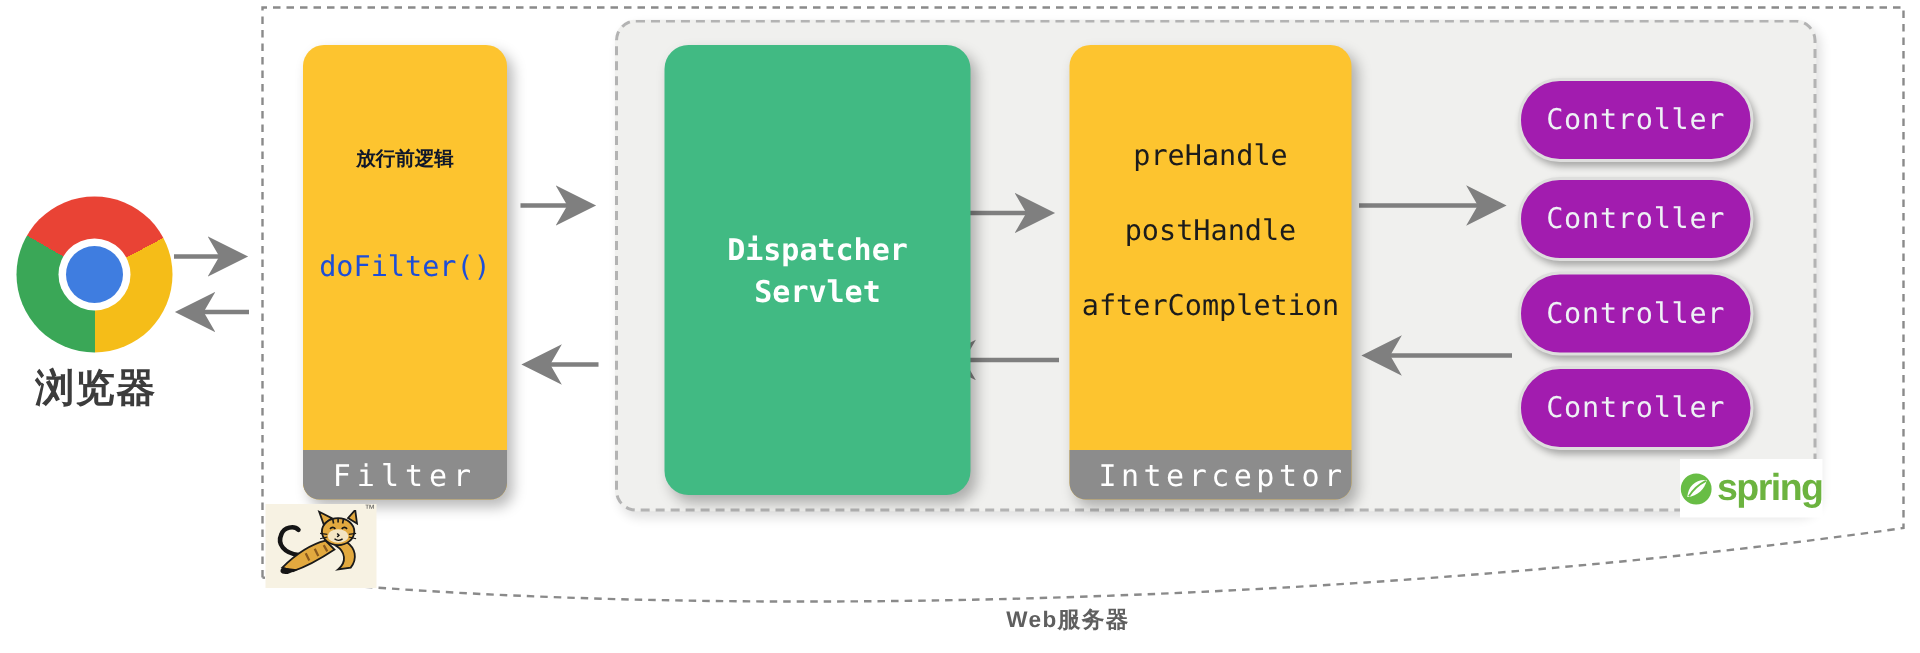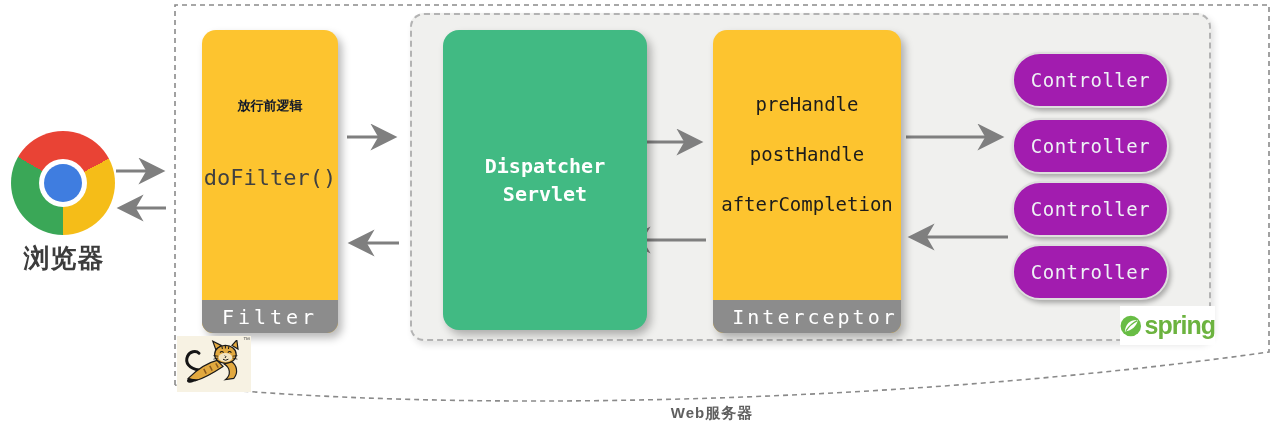--- a/index.html
+++ b/index.html
@@ -37,21 +37,21 @@
     box-shadow:4px 5px 9px rgba(0,0,0,0.28);z-index:3;display:flex;flex-direction:column;box-sizing:border-box;
   }
   .stagebox .body{flex:1;display:flex;flex-direction:column;align-items:center;}
   .stagebox .footer{
     height:33px;background:#8c8c8c;border-radius:0 0 11px 11px;color:#ffffff;
     display:flex;align-items:center;justify-content:center;font-size:20px;letter-spacing:4px;
   }
   .filter-box{left:202px;width:136px;}
   .filter-box .body{padding-top:64px;gap:48px;}
   .filter-box .cjk{font-size:13px;font-weight:700;color:#0f172a;line-height:24px;}
-  .filter-box .code{font-size:22px;font-weight:500;color:#404040;line-height:24px;}
+  .filter-box .code{font-size:19px;font-weight:500;color:#1d4ed8;line-height:24px;}
 
   .interceptor-box{left:713px;width:188px;}
   .interceptor-box .body{padding-top:62px;gap:26px;}
   .interceptor-box .method{font-size:19px;font-weight:500;color:#1c1c1c;line-height:24px;white-space:nowrap;}
   .interceptor-box .footer{letter-spacing:3px;padding-left:16px;}
 
   
   .dispatcher-box{
     position:absolute;left:443px;top:30px;width:204px;height:300px;background:#41ba83;border-radius:16px;
     box-shadow:4px 5px 9px rgba(0,0,0,0.28);z-index:3;display:flex;flex-direction:column;

